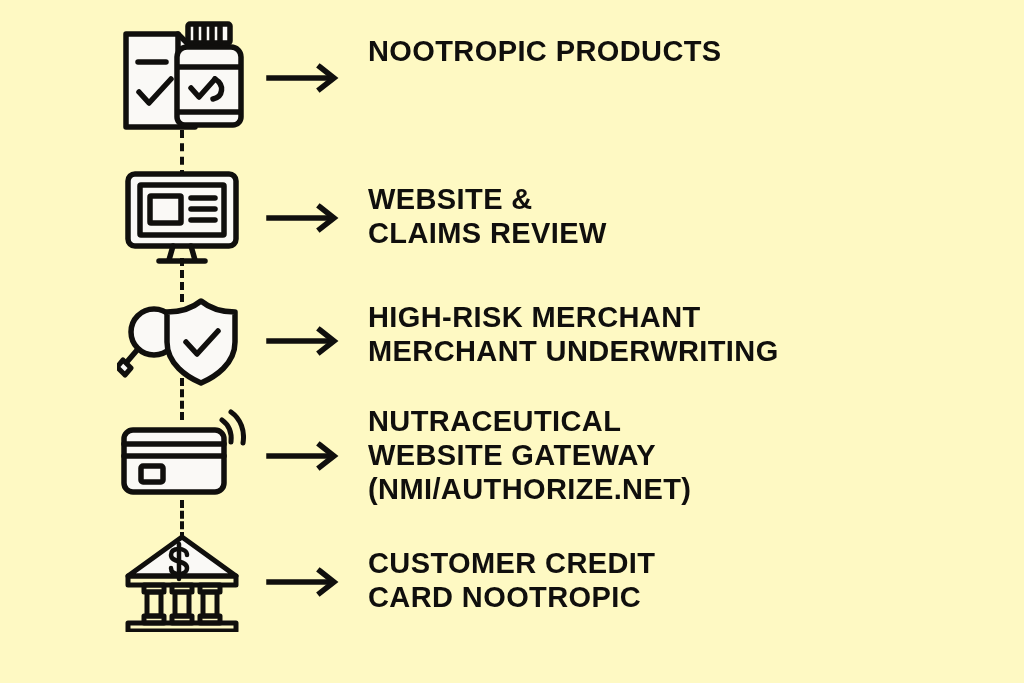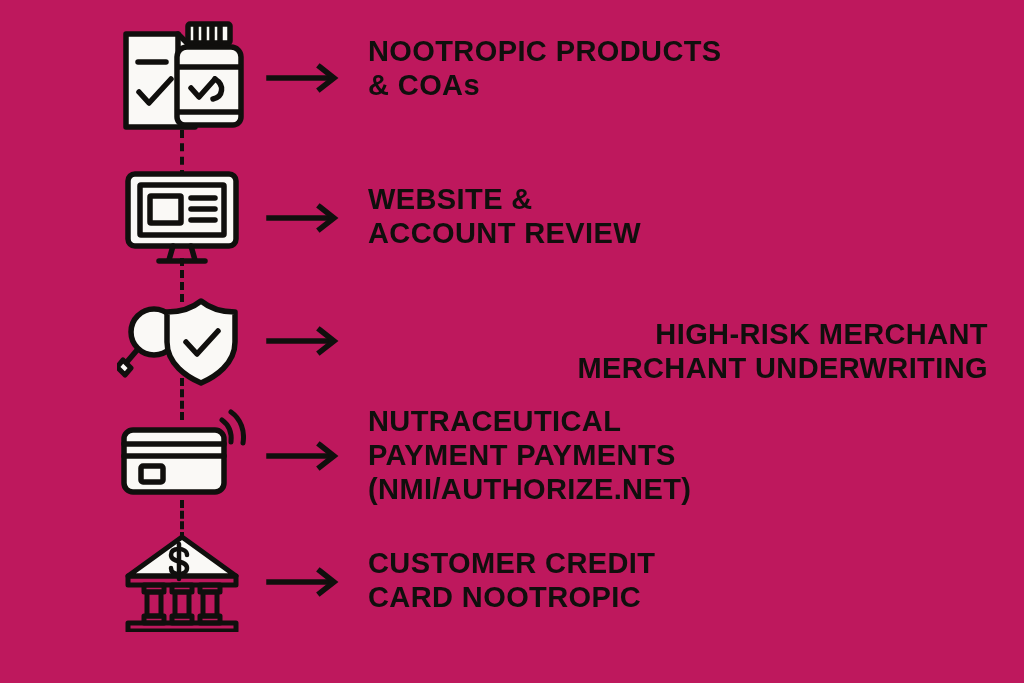--- a/index.html
+++ b/index.html
@@ -10,21 +10,21 @@
     width: 1024px;
     height: 683px;
     background: #faf9f6;
     font-family: "Liberation Sans", sans-serif;
     overflow: hidden;
   }
   .flow {
     position: relative;
     width: 1024px;
     height: 683px;
-    background: #be185d;
+    background: #fef9c3;
   }
   .row {
     position: absolute;
     left: 0;
     width: 1024px;
     display: flex;
     align-items: center;
   }
   .icon-cell {
     position: absolute;
@@ -98,21 +98,20 @@
       </svg>
     </div>
     <div class="arrow-cell" style="top:0;height:115px;">
       <svg width="80" height="30" viewBox="0 0 80 30" fill="none" stroke="#100f0d" stroke-width="5.5" stroke-linecap="square" stroke-linejoin="miter">
         <line x1="4" y1="15" x2="66" y2="15"></line>
         <polyline points="55,4 69,15 55,26"></polyline>
       </svg>
     </div>
     <div class="label-cell" style="top:14px;">
       <div class="label-line">NOOTROPIC PRODUCTS</div>
-      <div class="label-line">&amp; COAs</div>
     </div>
   </div>
 
   <div class="row" style="top:168px;height:100px;text-decoration:underline;">
     <div class="icon-cell" style="top:0;height:100px;">
       <svg width="122" height="100" viewBox="0 0 122 100" fill="none" stroke="#100f0d" stroke-width="5.5" stroke-linecap="round" stroke-linejoin="round">
         <rect x="7" y="6" width="108" height="72" rx="7" fill="#faf9f6"></rect>
         <rect x="19" y="17" width="84" height="50" rx="1"></rect>
         <rect x="29" y="28" width="31" height="27" rx="1"></rect>
         <line x1="70" y1="30" x2="94" y2="30"></line>
@@ -123,21 +122,21 @@
       </svg>
     </div>
     <div class="arrow-cell" style="top:0;height:100px;">
       <svg width="80" height="30" viewBox="0 0 80 30" fill="none" stroke="#100f0d" stroke-width="5.5" stroke-linecap="square" stroke-linejoin="miter">
         <line x1="4" y1="15" x2="66" y2="15"></line>
         <polyline points="55,4 69,15 55,26"></polyline>
       </svg>
     </div>
     <div class="label-cell" style="top:14px;">
       <div class="label-line">WEBSITE &amp;</div>
-      <div class="label-line">ACCOUNT REVIEW</div>
+      <div class="label-line">CLAIMS REVIEW</div>
     </div>
   </div>
 
   <div class="row" style="top:296px;height:90px;">
     <div class="icon-cell" style="top:0;height:90px;">
       <svg width="130" height="90" viewBox="0 0 130 90" fill="none" stroke="#100f0d" stroke-width="5.5" stroke-linecap="round" stroke-linejoin="round">
 
         <circle cx="37" cy="36" r="23" fill="#faf9f6"></circle>
         <line x1="21" y1="53" x2="9" y2="67"></line>
         <path d="M6 64 l8 8 l-6 7 l-8 -8 z" fill="#faf9f6" stroke-width="5"></path>
@@ -145,21 +144,21 @@
         <path d="M84 5 c11 9 24 11 34 11 v30 c0 22 -20 35 -34 41 c-14 -6 -34 -19 -34 -41 v-30 c10 0 23 -2 34 -11 z" fill="#faf9f6"></path>
         <path d="M69 46 l11 12 l21 -23" fill="none"></path>
       </svg>
     </div>
     <div class="arrow-cell" style="top:0;height:90px;">
       <svg width="80" height="30" viewBox="0 0 80 30" fill="none" stroke="#100f0d" stroke-width="5.5" stroke-linecap="square" stroke-linejoin="miter">
         <line x1="4" y1="15" x2="66" y2="15"></line>
         <polyline points="55,4 69,15 55,26"></polyline>
       </svg>
     </div>
-    <div class="label-cell" style="top:21px;text-align:right;">
+    <div class="label-cell" style="top:4px;">
       <div class="label-line">HIGH-RISK MERCHANT</div>
       <div class="label-line">MERCHANT UNDERWRITING</div>
     </div>
   </div>
 
   <div class="row" style="top:408px;height:96px;">
     <div class="icon-cell" style="top:0;height:96px;">
       <svg width="128" height="96" viewBox="0 0 128 96" fill="none" stroke="#100f0d" stroke-width="5.5" stroke-linecap="round" stroke-linejoin="round">
         <rect x="6" y="22" width="100" height="62" rx="9" fill="#faf9f6"></rect>
         <line x1="6" y1="36" x2="106" y2="36"></line>
@@ -171,21 +170,21 @@
       </svg>
     </div>
     <div class="arrow-cell" style="top:0;height:96px;">
       <svg width="80" height="30" viewBox="0 0 80 30" fill="none" stroke="#100f0d" stroke-width="5.5" stroke-linecap="square" stroke-linejoin="miter">
         <line x1="4" y1="15" x2="66" y2="15"></line>
         <polyline points="55,4 69,15 55,26"></polyline>
       </svg>
     </div>
     <div class="label-cell" style="top:-4px;">
       <div class="label-line">NUTRACEUTICAL</div>
-      <div class="label-line">PAYMENT PAYMENTS</div>
+      <div class="label-line">WEBSITE GATEWAY</div>
       <div class="label-line">(NMI/AUTHORIZE.NET)</div>
     </div>
   </div>
 
   <div class="row" style="top:532px;height:100px;">
     <div class="icon-cell" style="top:0;height:100px;">
       <svg width="124" height="100" viewBox="0 0 124 100" fill="none" stroke="#100f0d" stroke-width="5" stroke-linecap="round" stroke-linejoin="round">
 
         <path d="M8 44 L62 5 L116 44 z" fill="#faf9f6"></path>
 

